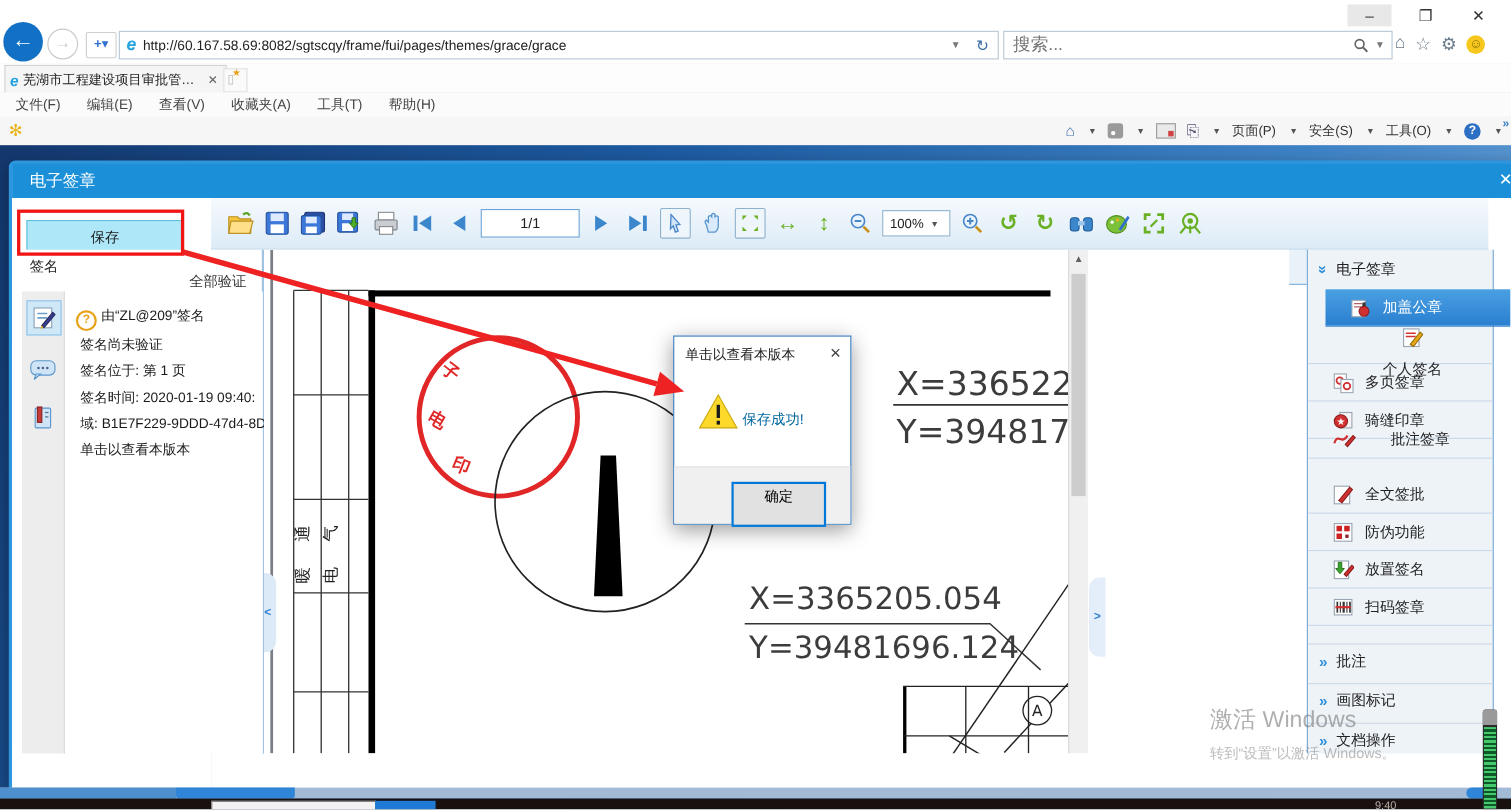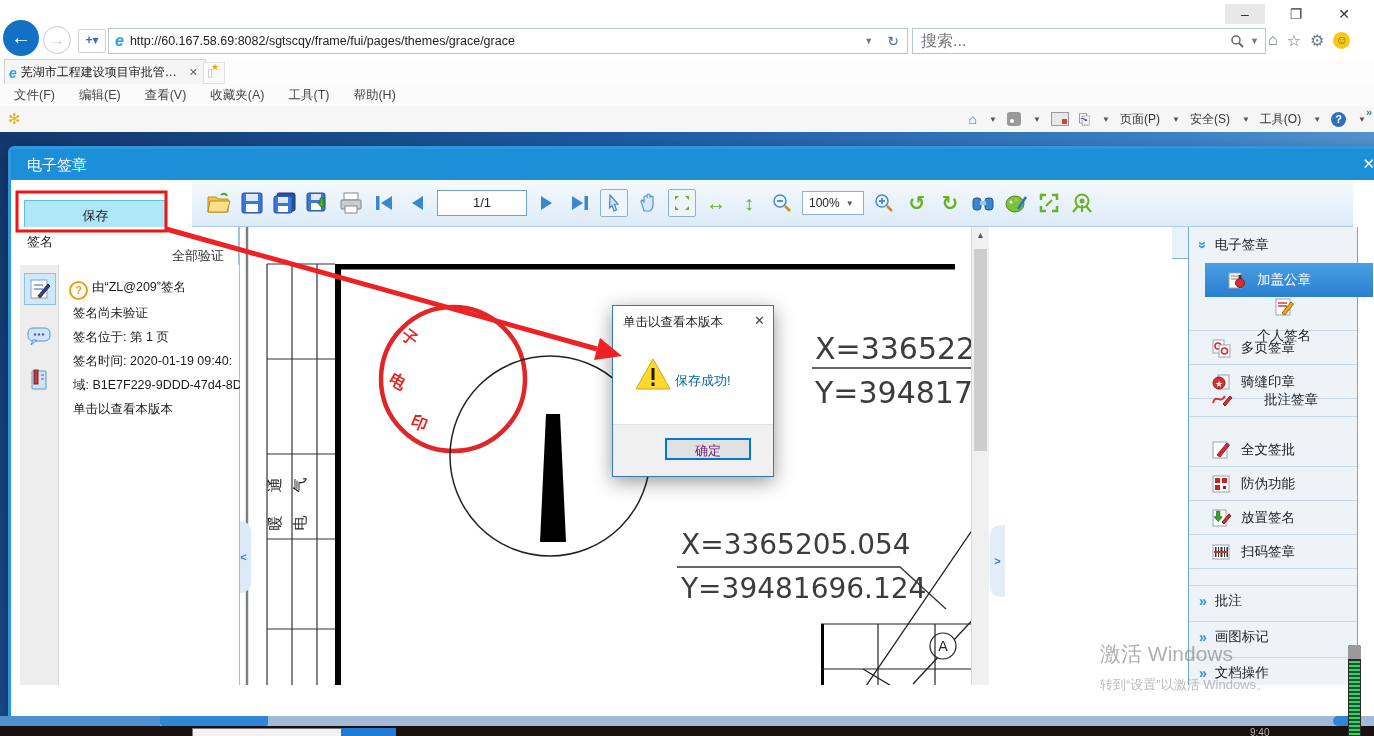--- a/index.html
+++ b/index.html
@@ -130,22 +130,22 @@
   .sb-item.sel{background:linear-gradient(#4aa0e2,#2a7fd0);color:#fff;border-bottom:1px solid #2a7fd0;margin-left:16px;}
   .sb-item svg{flex:0 0 auto;}
 
   
   #dialog{left:612px;top:305px;width:160px;height:170px;background:#fff;border:1px solid #3379bd;
     box-shadow:0 5px 18px rgba(0,0,0,.4);z-index:40;}
   #dialog-title{left:10px;top:8px;font-size:12.5px;color:#222;}
   #dialog-close{right:8px;top:7px;color:#444;font-size:13px;}
   #dialog-msg{left:62px;top:66px;font-size:13px;color:#0369a1;}
   #dialog-footer{left:0;top:118px;width:100%;height:51px;background:#f0f0f0;border-top:1px solid #e2e2e2;}
-  #ok-btn{left:52px;top:13px;width:86px;height:22px;background:#e1e1e1;border:2px solid #0078d7;
-    font-size:13px;color:#701a75;text-align:center;line-height:22px;box-sizing:border-box;}
+  #ok-btn{left:52px;top:13px;width:86px;height:41px;background:#e1e1e1;border:2px solid #0078d7;
+    font-size:13px;color:#000000;text-align:center;line-height:22px;box-sizing:border-box;}
 
   
   #watermark{left:1100px;top:640px;z-index:30;color:rgba(110,110,110,.55);pointer-events:none;}
   #wm1{font-size:21px;}
   #wm2{font-size:13px;margin-top:8px;color:rgba(120,120,120,.5);}
 
   
   #green-scroll{left:1348px;top:645px;width:13px;height:91px;z-index:35;background:#2a2a2a;border-radius:3px 3px 0 0;}
   #green-scroll .cap{position:absolute;left:0;top:0;width:13px;height:14px;background:#9a9a9a;border-radius:3px 3px 0 0;}
   #green-scroll .stripes{position:absolute;left:1px;top:16px;width:11px;height:74px;

